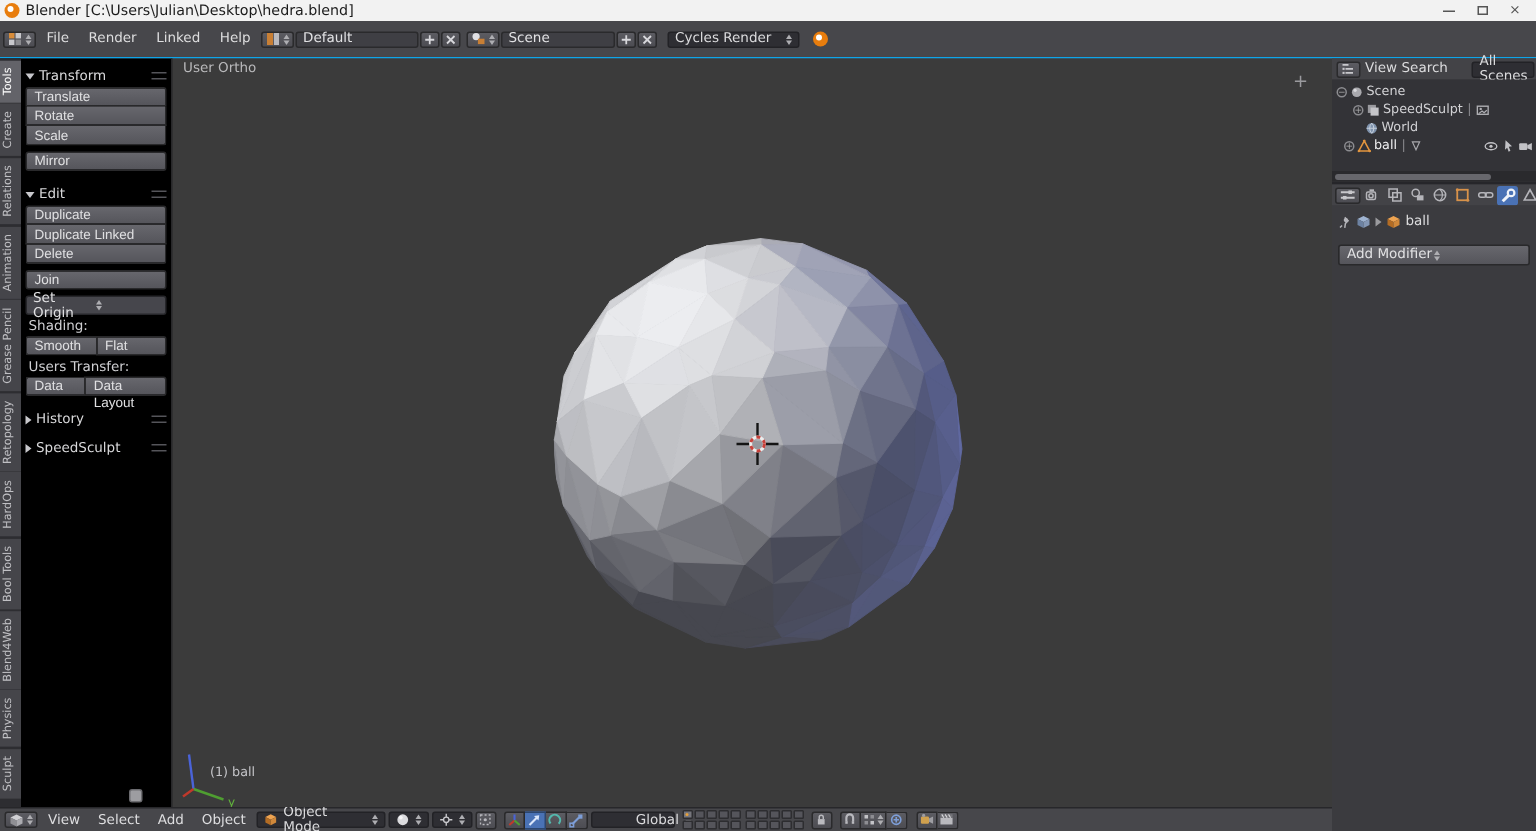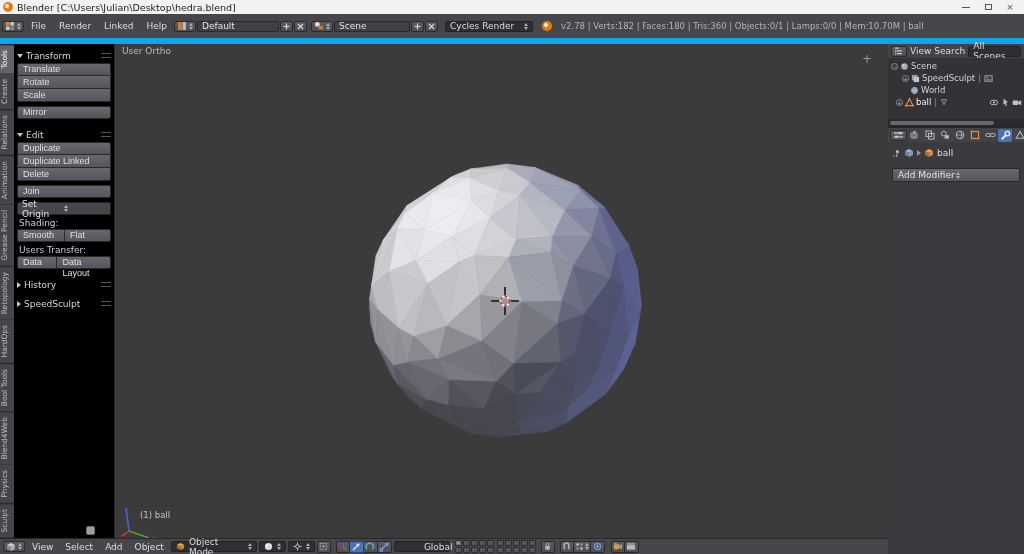--- a/index.html
+++ b/index.html
@@ -11,21 +11,21 @@
   .titlebar{height:14px;background:#f2f2f2;display:flex;align-items:center;padding:0 3px;font-size:9.5px;color:#1a1a1a;flex:0 0 auto;}
   .blender-logo{width:10px;height:10px;border-radius:50%;background:#e87d0d;position:relative;margin-right:4px;flex:0 0 auto;}
   .blender-logo:after{content:"";position:absolute;left:2px;top:2px;width:4px;height:4px;border-radius:50%;background:#fff;}
   .titlebar .title{flex:1;white-space:nowrap;overflow:hidden;}
   .winbtn{width:22px;height:12px;display:flex;align-items:center;justify-content:center;color:#444;}
   .winbtn .bar{width:8px;height:1px;background:#555;}
   .winbtn .box{width:7px;height:6px;border:1px solid #555;}
   .winbtn .x{font-size:9px;line-height:9px;color:#555;}
 
   
-  .topbar{height:13px;background:#47474b;border-bottom:6px solid #0ea5e9;display:flex;align-items:center;padding:12px 2px;font-size:9px;color:#dededf;gap:1px;flex:0 0 auto;}
+  .topbar{height:13px;background:#47474b;border-bottom:1px solid #0ea5e9;display:flex;align-items:center;padding:12px 2px;font-size:9px;color:#dededf;gap:1px;flex:0 0 auto;}
   .menu{padding:0 6px;}
   .icon-dd{display:flex;align-items:center;gap:2px;background:linear-gradient(#5c5c62,#4c4c52);border:1px solid #2a2a2c;border-radius:2px;height:11px;padding:0 2px;}
   .field{background:#3f3f44;border:1px solid #2a2a2c;border-radius:2px;height:11px;display:flex;align-items:center;padding:0 4px;color:#e2e2e4;}
   .sqbtn{width:13px;height:11px;background:linear-gradient(#5c5c62,#4c4c52);border:1px solid #2a2a2c;border-radius:2px;display:flex;align-items:center;justify-content:center;}
   .dark-dd{background:#2e2e33;border:1px solid #222226;border-radius:2px;height:11px;display:flex;align-items:center;gap:4px;padding:0 4px;color:#dcdcde;}
   .stepper{display:flex;flex-direction:column;gap:1px;}
   .tri-u{width:0;height:0;border-left:2.5px solid transparent;border-right:2.5px solid transparent;border-bottom:3px solid #aeaeb2;}
   .tri-d{width:0;height:0;border-left:2.5px solid transparent;border-right:2.5px solid transparent;border-top:3px solid #aeaeb2;}
   .stats{font-size:8.5px;color:#b4b4b8;margin-left:4px;white-space:nowrap;}
 
@@ -186,21 +186,20 @@
 
     <span class="dark-dd" style="width:88px;margin-left:6px;">
       <span style="flex:1;">Cycles Render</span>
       <span class="stepper">
           <span class="tri-u"></span>
           <span class="tri-d"></span>
         </span>
     </span>
 
     <span class="blender-logo" style="margin-left:8px;"></span>
-    <span class="stats">v2.78 | Verts:182 | Faces:180 | Tris:360 | Objects:0/1 | Lamps:0/0 | Mem:10.70M | ball</span>
   </div>
 
   <div class="main">
     <div class="left-col">
       <div class="workarea">
 
         <div class="toolshelf">
           <div class="tabcol">
             <span class="tab active">Tools</span>
             <span class="tab">Create</span>
@@ -634,21 +633,21 @@
         <div class="out-head">
           <span class="icon-dd">
             <svg width="10" height="8" viewBox="0 0 10 8">
                 <path d="M1 1.2 H5 M3 3.9 H8 M3 6.6 H8" stroke="#c8c8cc" stroke-width="1.2"></path>
                 <rect x="1" y="3.2" width="1.4" height="1.4" fill="#c8c8cc"></rect>
                 <rect x="1" y="5.9" width="1.4" height="1.4" fill="#c8c8cc"></rect>
               </svg>
           </span>
           <span>View</span>
           <span>Search</span>
-          <span class="dark-dd" style="flex:1;height:11px;">
+          <span class="dark-dd" style="flex:1;height:11px;margin-left:13px;">
             <span style="flex:1;">All Scenes</span>
           </span>
         </div>
         <div class="out-body">
           <div class="orow">
             <span class="disc">−</span>
             <svg width="9" height="9" viewBox="0 0 10 10">
                 <circle cx="5" cy="5" r="3.6" fill="#a9a9ae"></circle>
                 <circle cx="3.8" cy="3.6" r="1.2" fill="#d8d8dc"></circle>
               </svg>

